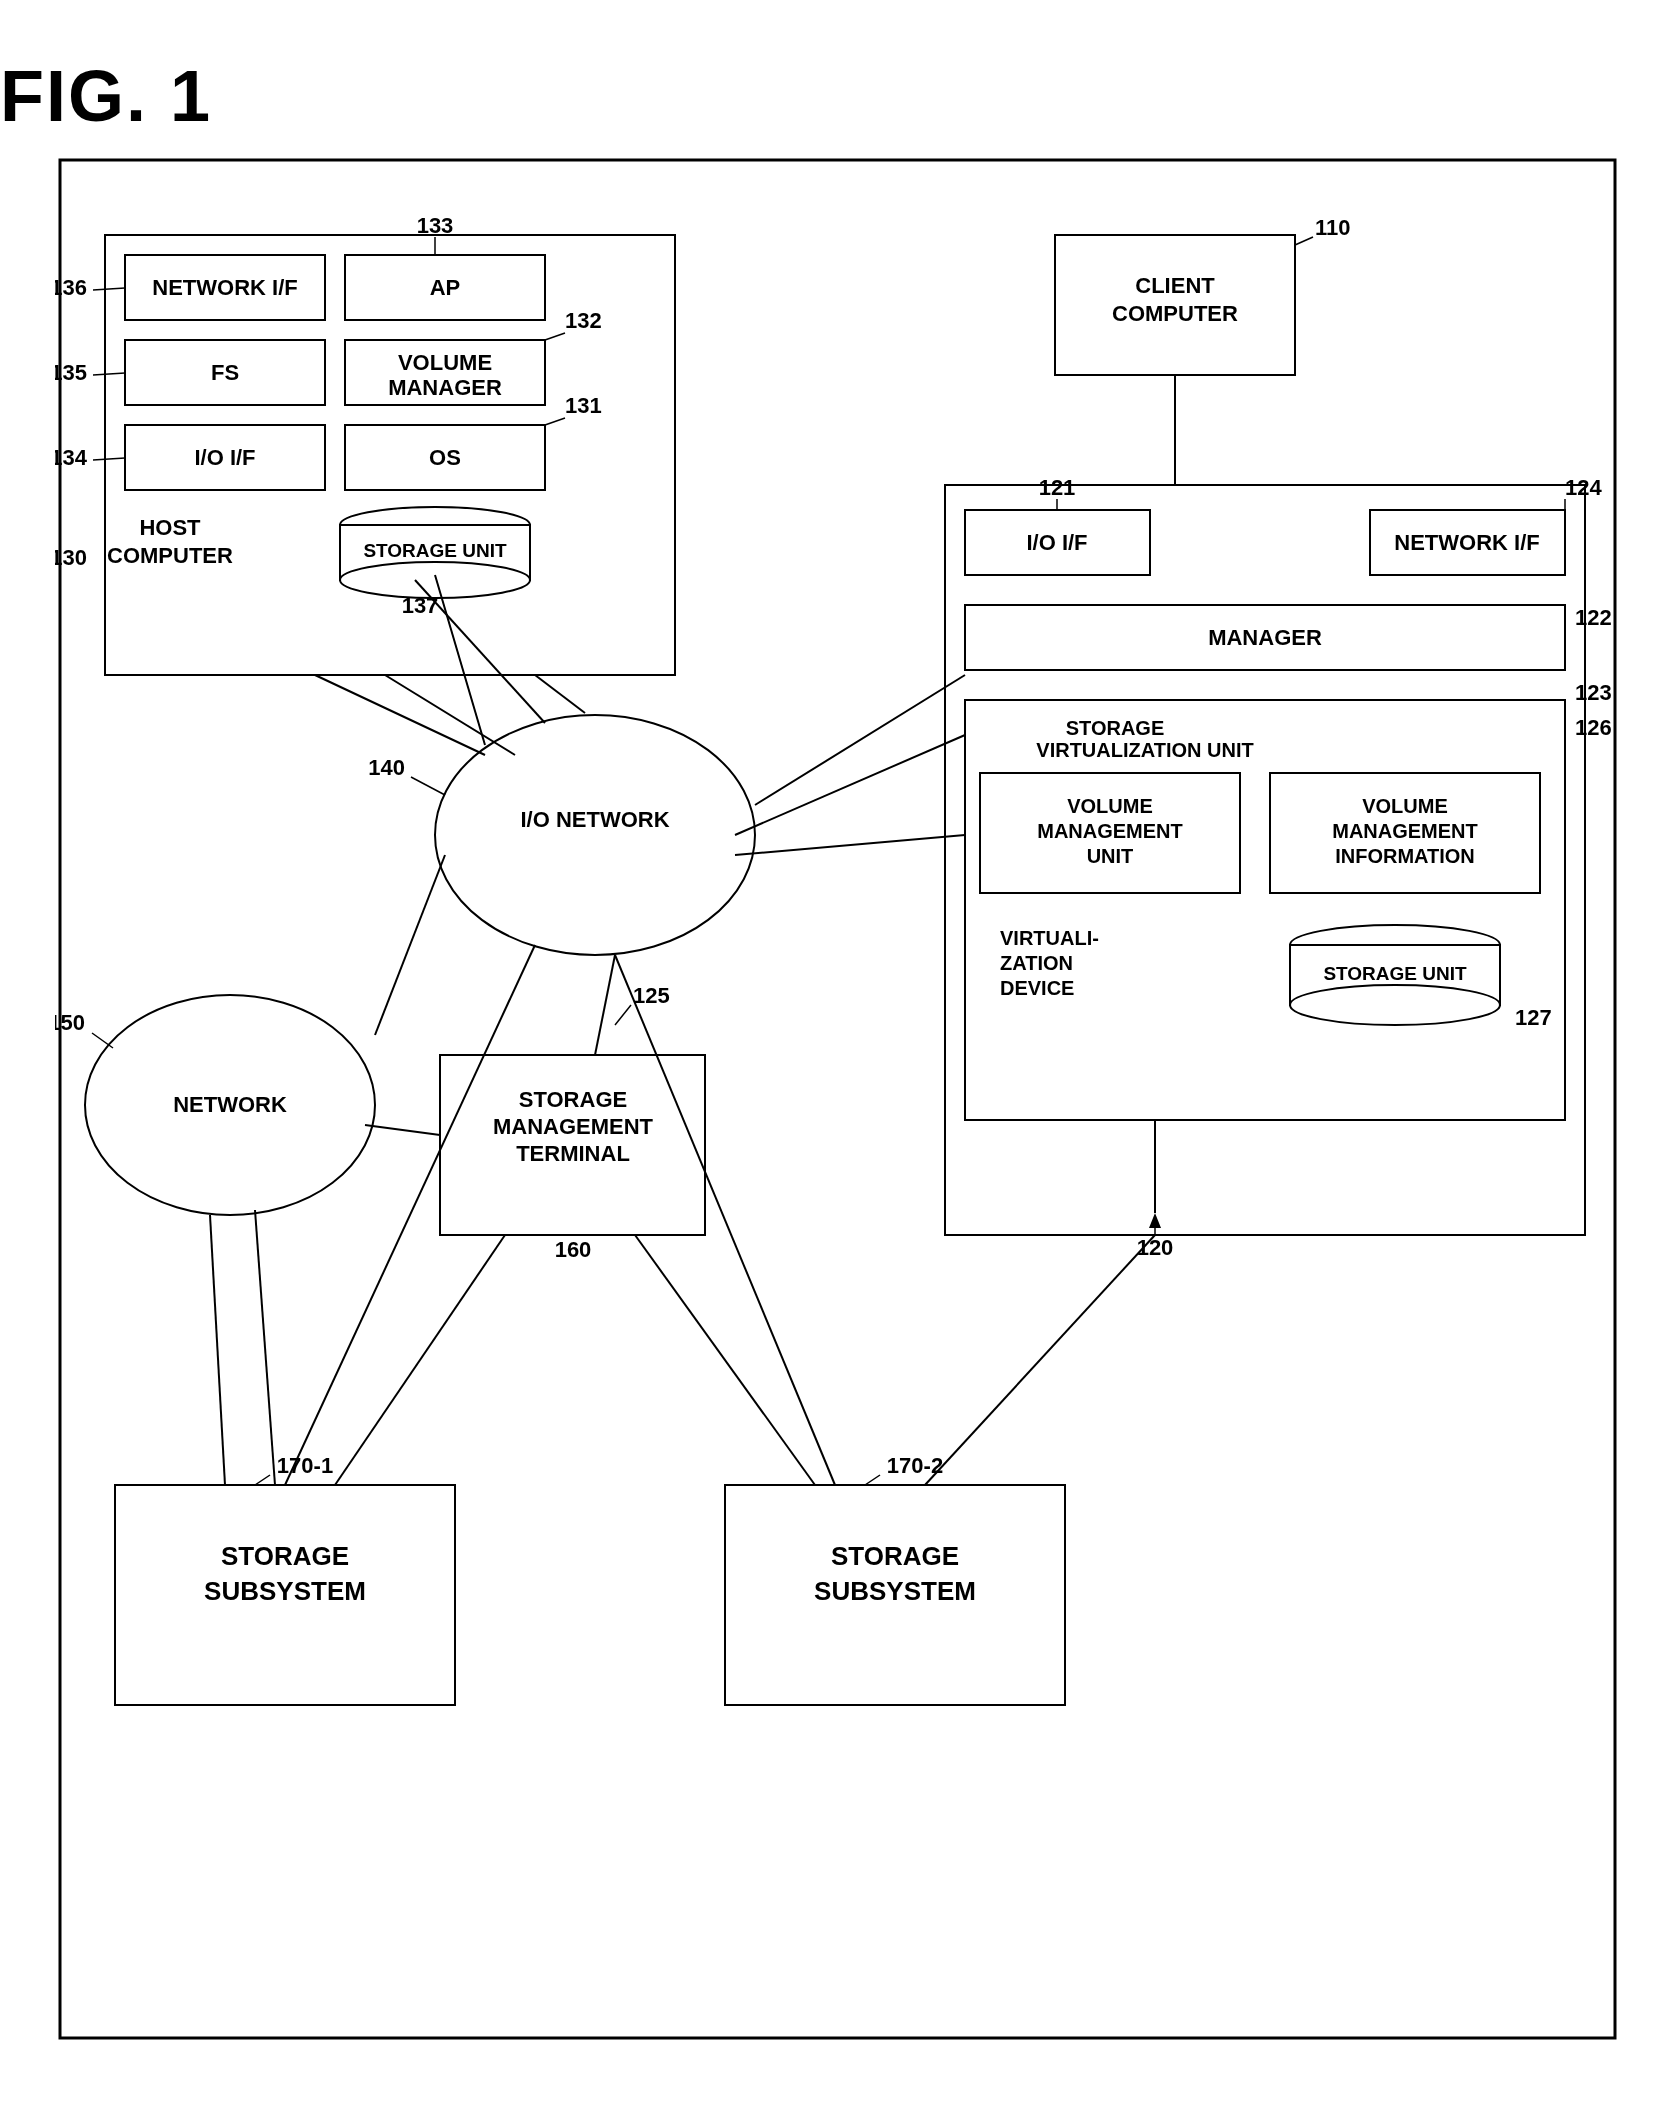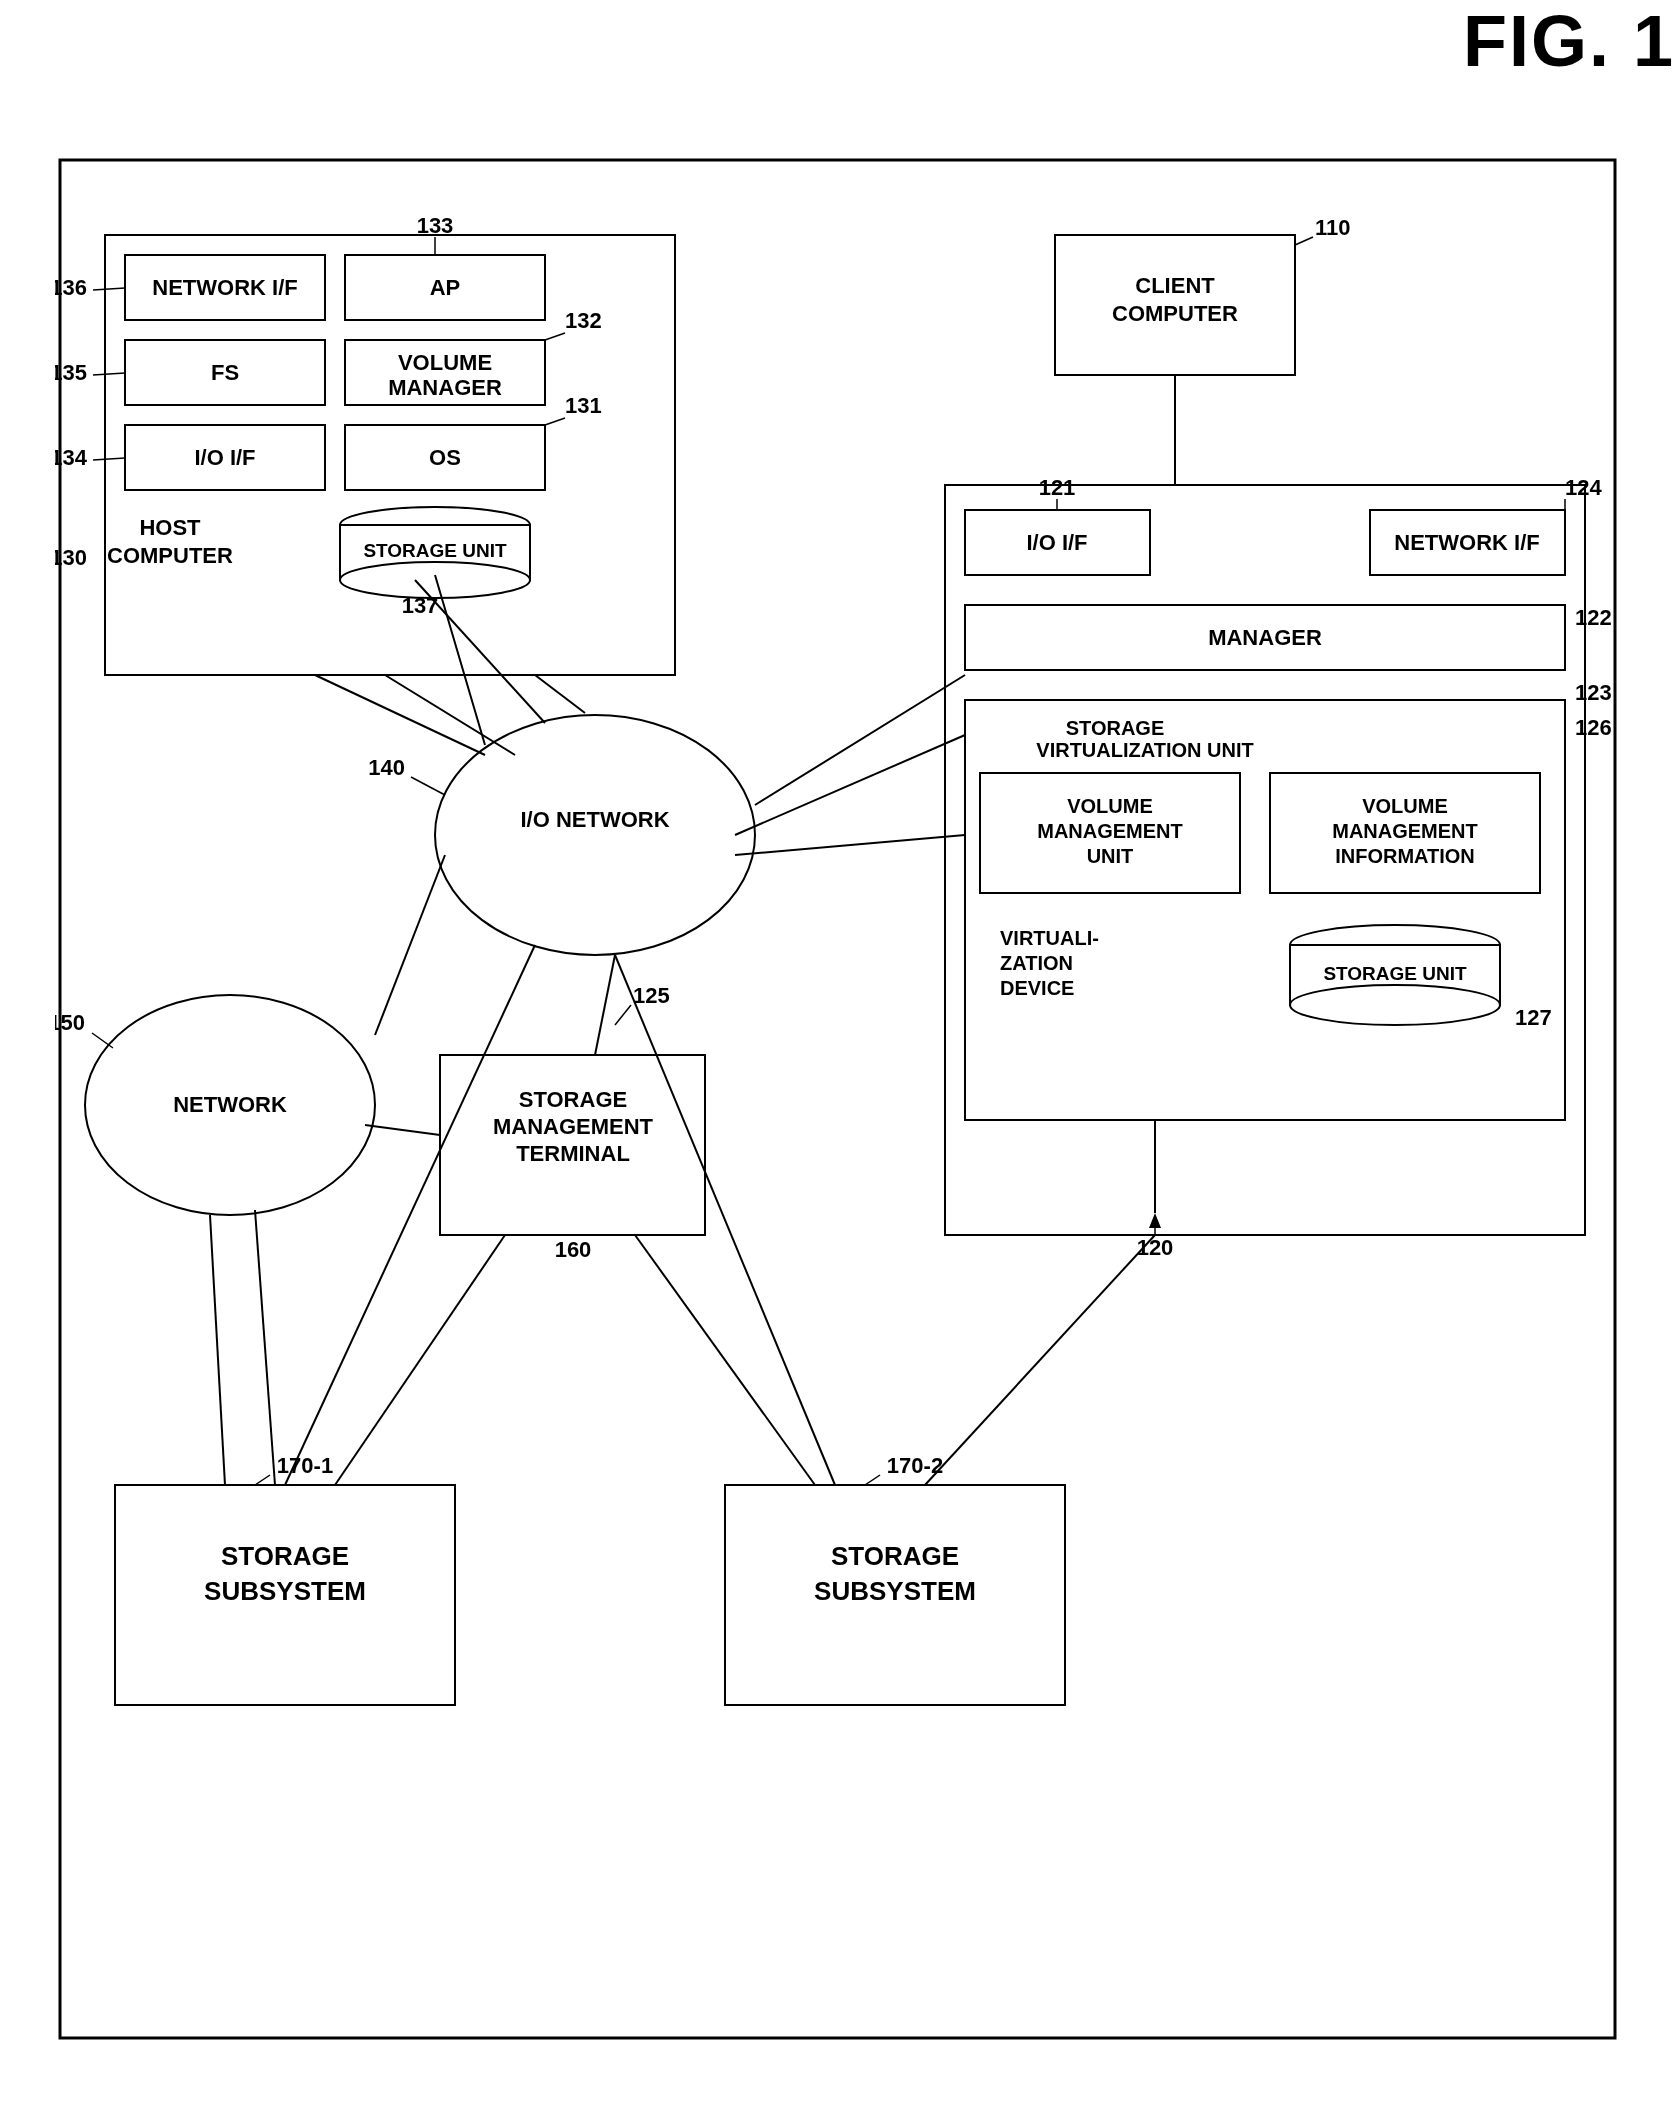--- a/index.html
+++ b/index.html
@@ -9,21 +9,21 @@
       width: 1675px;
       height: 2107px;
       position: relative;
       overflow: hidden;
     }
 
   </style>
 </head>
 <body>
 
-<div style="text-align:right; font-size:72px; font-weight:bold; font-family: Arial, sans-serif; letter-spacing:2px;">FIG. 1</div>
+<div style="text-align:left; font-size:72px; font-weight:bold; padding-top:55px; font-family: Arial, sans-serif; letter-spacing:2px;">FIG. 1</div>
 
 <svg style="position:absolute; top:155px; left:55px; width:1565px; height:1890px;" viewBox="0 0 1565 1890">
 
   <rect x="5" y="5" width="1555" height="1878" fill="white" stroke="black" stroke-width="3"></rect>
 
   <rect x="50" y="80" width="570" height="440" fill="white" stroke="black" stroke-width="2"></rect>
 
   <rect x="70" y="100" width="200" height="65" fill="white" stroke="black" stroke-width="2"></rect>
   <text x="170" y="140" text-anchor="middle" font-size="22" font-weight="bold" font-family="Arial">NETWORK I/F</text>
 

